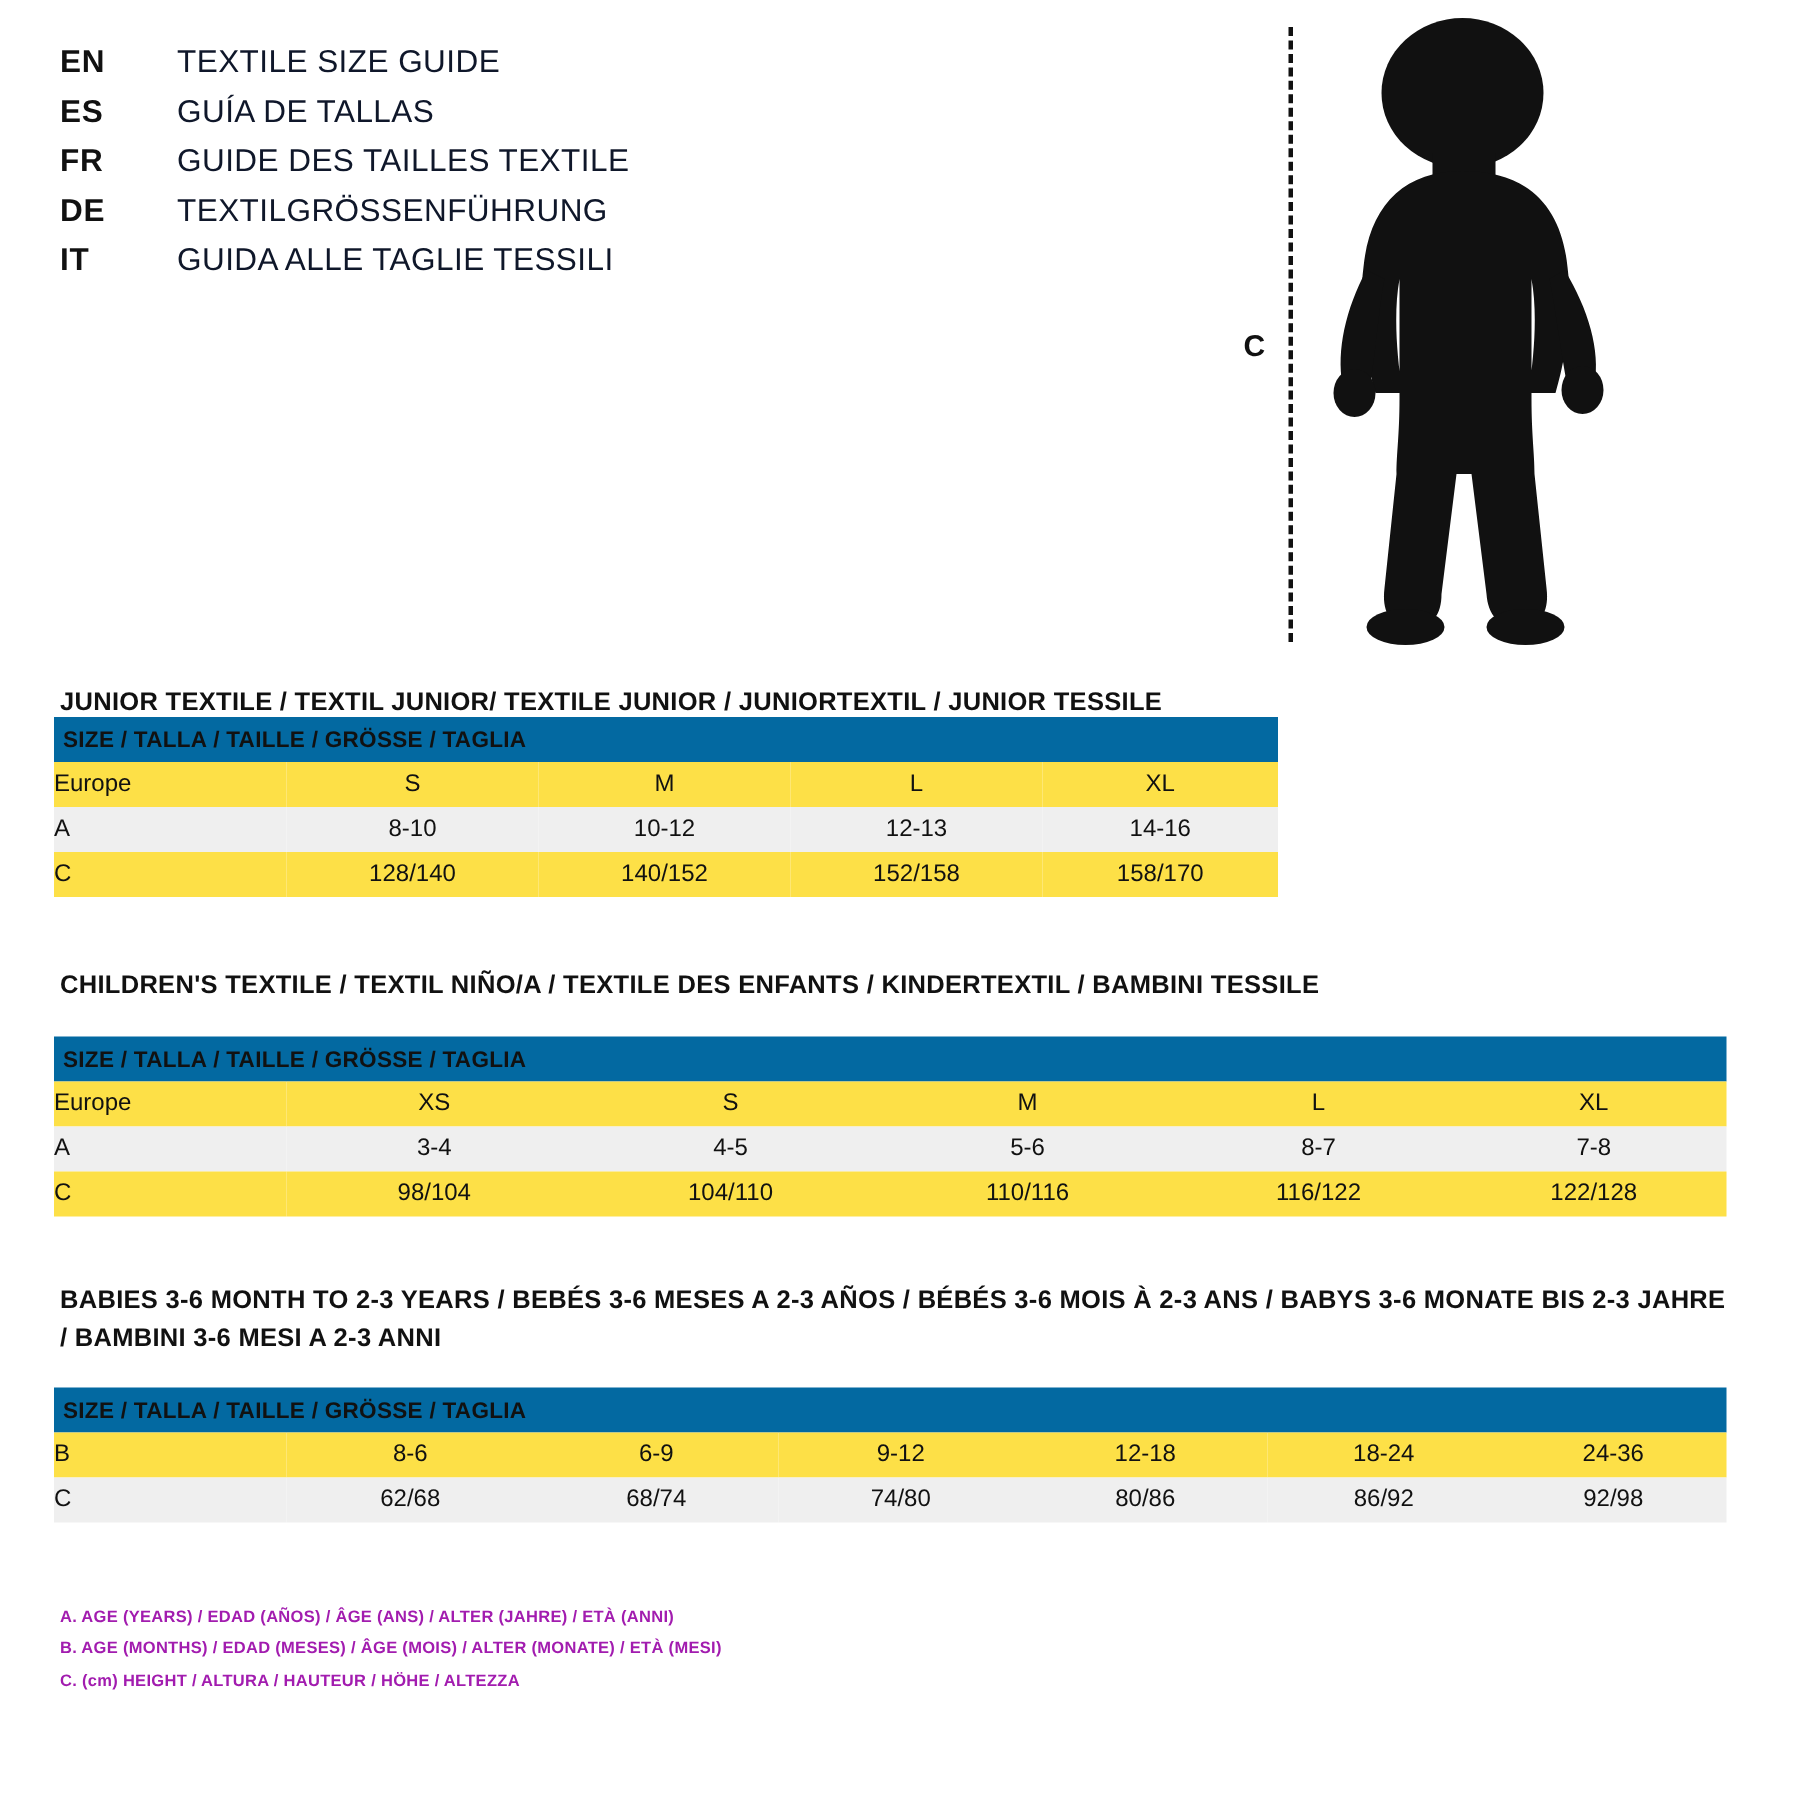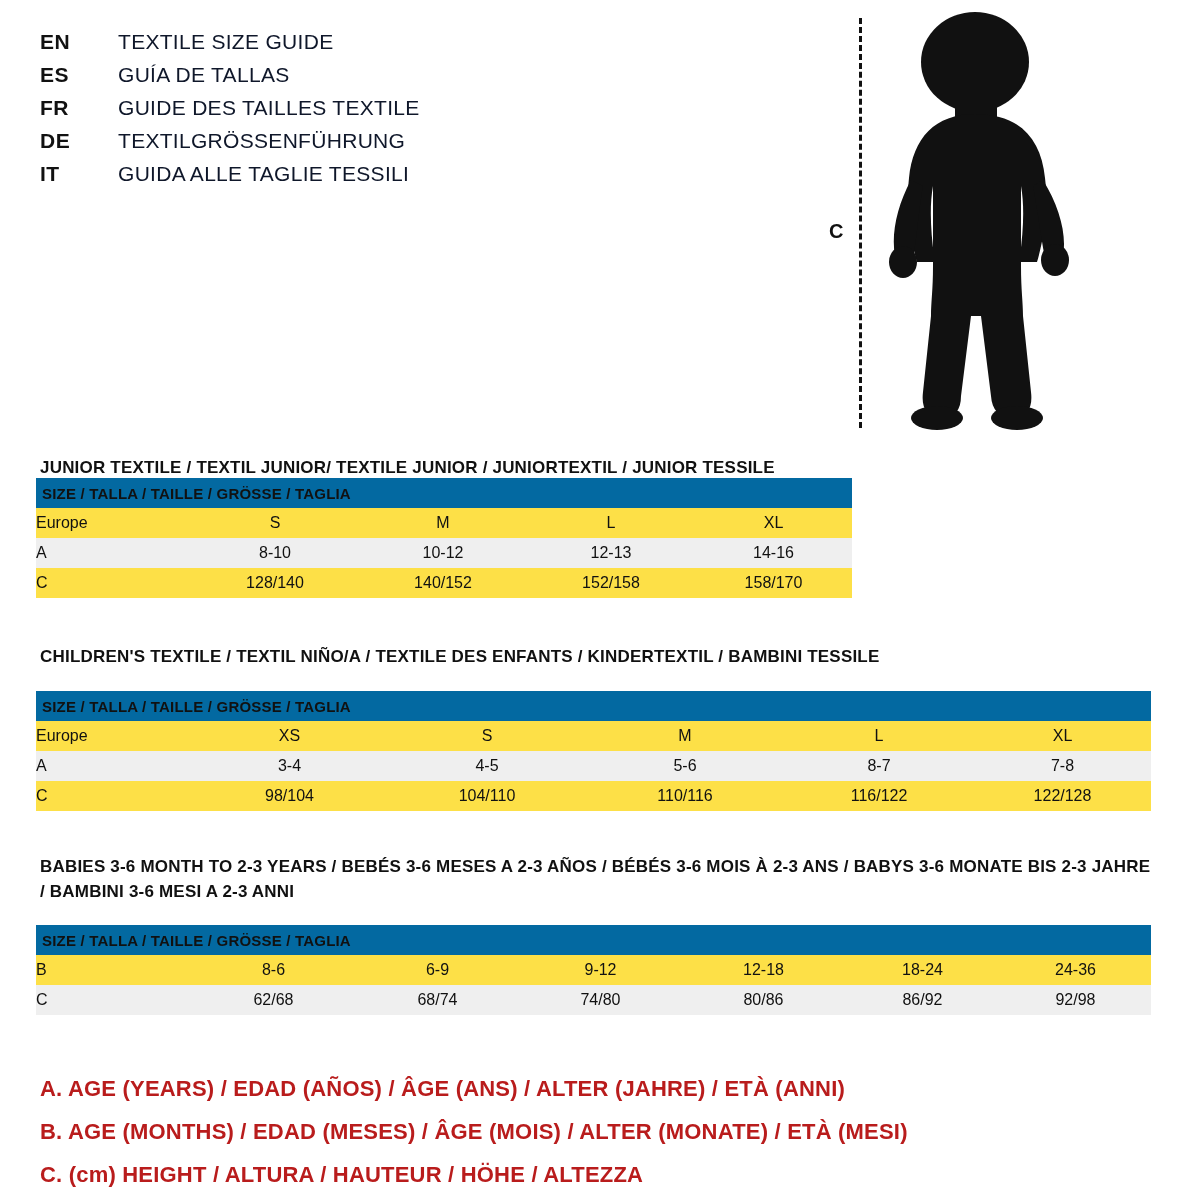--- a/index.html
+++ b/index.html
@@ -126,24 +126,24 @@
     text-align: center;
   }
 
   
   .legend {
     position: absolute;
     left: 40px;
     width: 1100px;
   }
   .legend-line {
-    font-size: 22px;
+    font-size: 11px;
     font-weight: 700;
     letter-spacing: 0.2px;
-    color: #b91c1c;
+    color: #a21caf;
     line-height: 1.95;
     text-transform: uppercase;
   }
   .legend-line.mixed { text-transform: none; }
 </style>
 </head>
 <body>
 
 <div class="page">
 

